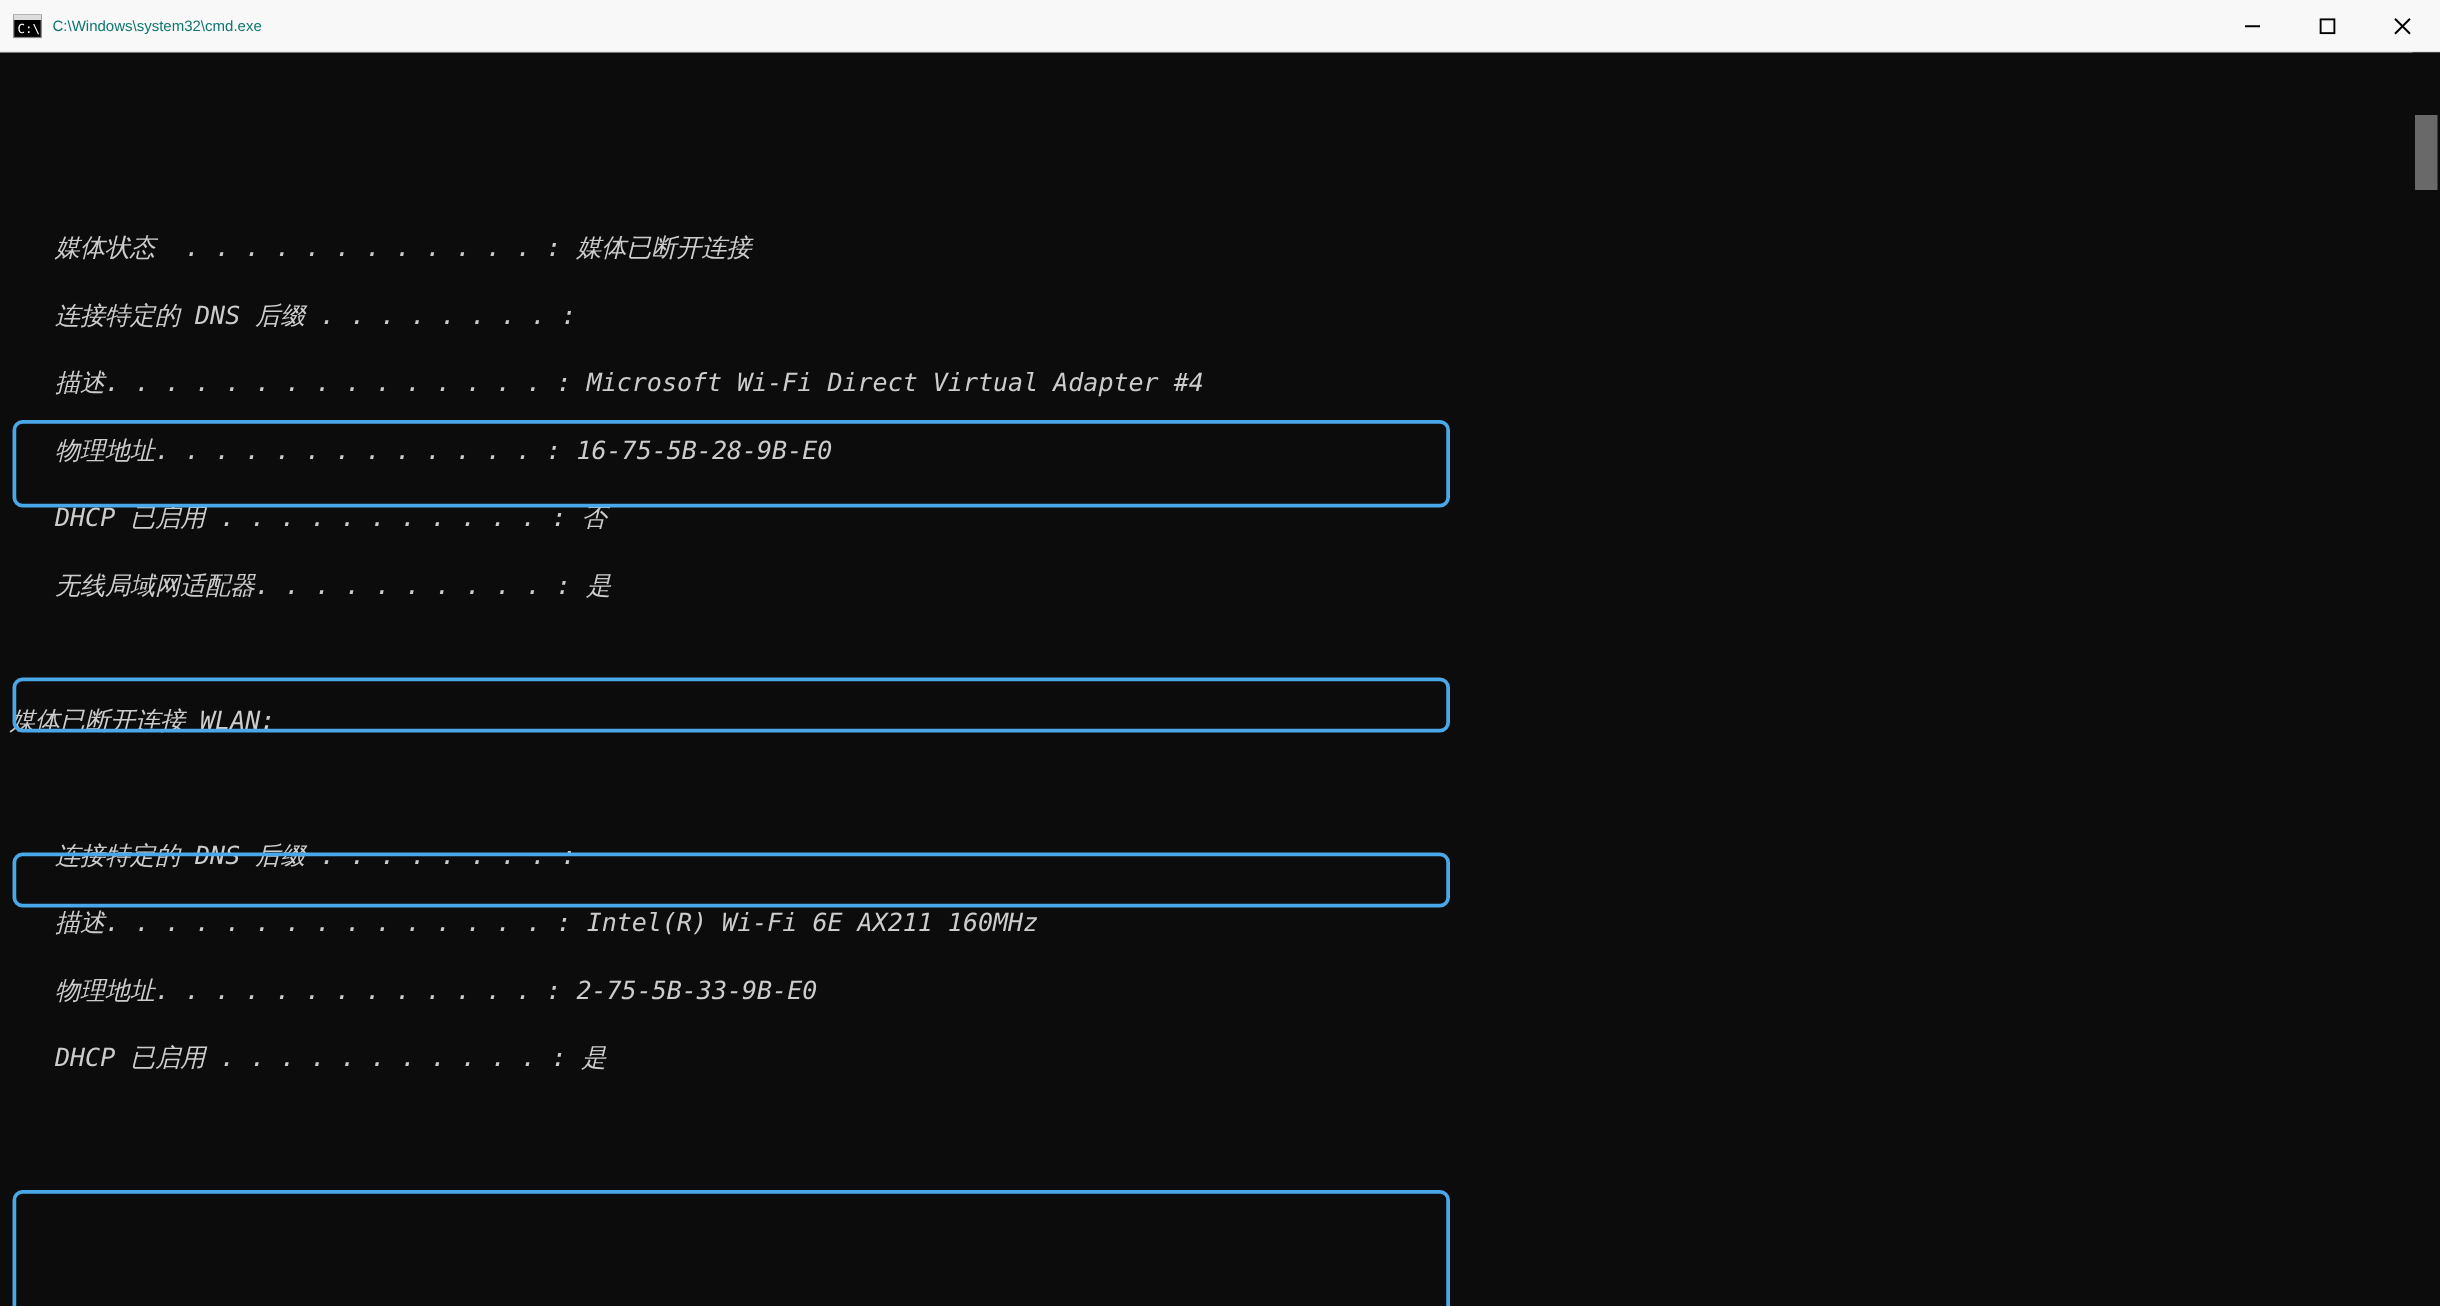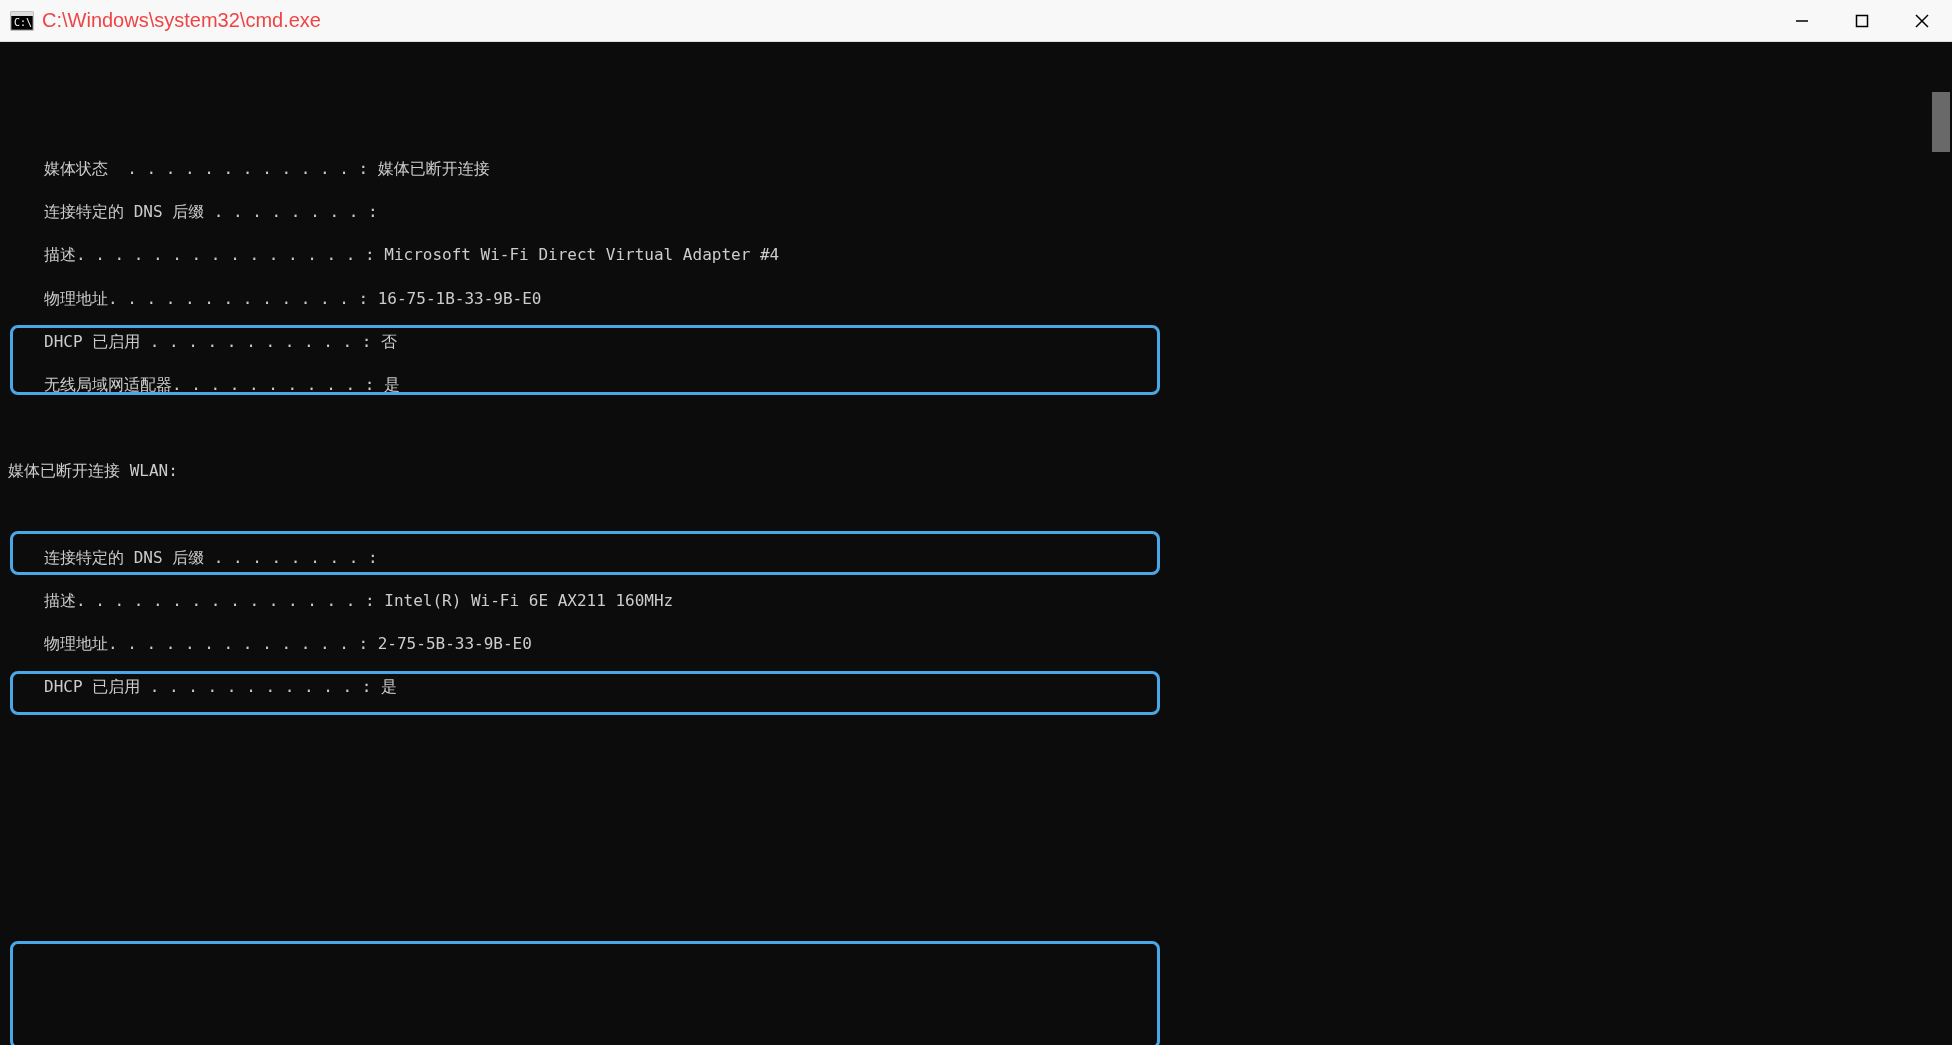--- a/index.html
+++ b/index.html
@@ -36,47 +36,48 @@
       display: flex;
       align-items: center;
       justify-content: center;
     }
     .titlebar-icon svg {
       width: 24px;
       height: 24px;
     }
     .titlebar-title {
       flex: 1;
-      font-size: 20px;
-      color: #ef4444;
+      font-size: 12px;
+      color: #0f766e;
     }
     .window-controls {
       display: flex;
       height: 100%;
     }
     .window-control {
       width: 60px;
       height: 100%;
       display: flex;
       align-items: center;
       justify-content: center;
       font-size: 16px;
       cursor: pointer;
     }
     .terminal {
       flex: 1;
       background: #0c0c0c;
       color: #cccccc;
       font-family: 'NSimSun', 'SimSun', 'Consolas', monospace;
-      font-size: 16px;
+      font-size: 20px;
       line-height: 1.35;
       padding: 8px 0 0 8px;
       position: relative;
       overflow: hidden;
       white-space: pre;
+      font-style: italic;
     }
     .terminal-content {
       position: relative;
     }
     .line {
       white-space: pre;
     }
     .indent {
       padding-left: 36px;
     }
@@ -159,21 +160,21 @@
       </div>
     </div>
   </div>
 
   <div class="terminal">
     <div class="terminal-content">
 <div class="line">&nbsp;</div>
 <div class="line indent"><span>媒体状态</span>  . . . . . . . . . . . . : <span>媒体已断开连接</span></div>
 <div class="line indent"><span>连接特定的 DNS 后缀</span> . . . . . . . . : <span></span></div>
 <div class="line indent"><span>描述</span>. . . . . . . . . . . . . . . : <span>Microsoft Wi-Fi Direct Virtual Adapter #4</span></div>
-<div class="line indent"><span>物理地址</span>. . . . . . . . . . . . . : <span>16-75-1B-33-9B-E0</span></div>
+<div class="line indent"><span>物理地址</span>. . . . . . . . . . . . . : <span>16-75-5B-28-9B-E0</span></div>
 <div class="line indent"><span>DHCP 已启用</span> . . . . . . . . . . . : <span>否</span></div>
 <div class="line indent"><span>无线局域网适配器</span>. . . . . . . . . . : <span>是</span></div>
 <div class="line">&nbsp;</div>
 <div class="line">媒体已断开连接 WLAN:</div>
 <div class="line">&nbsp;</div>
 <div class="line indent"><span>连接特定的 DNS 后缀</span> . . . . . . . . : <span></span></div>
 <div class="line indent"><span>描述</span>. . . . . . . . . . . . . . . : <span>Intel(R) Wi-Fi 6E AX211 160MHz</span></div>
 <div class="line indent"><span>物理地址</span>. . . . . . . . . . . . . : <span>2-75-5B-33-9B-E0</span></div>
 <div class="line indent"><span>DHCP 已启用</span> . . . . . . . . . . . : <span>是</span></div>
 

